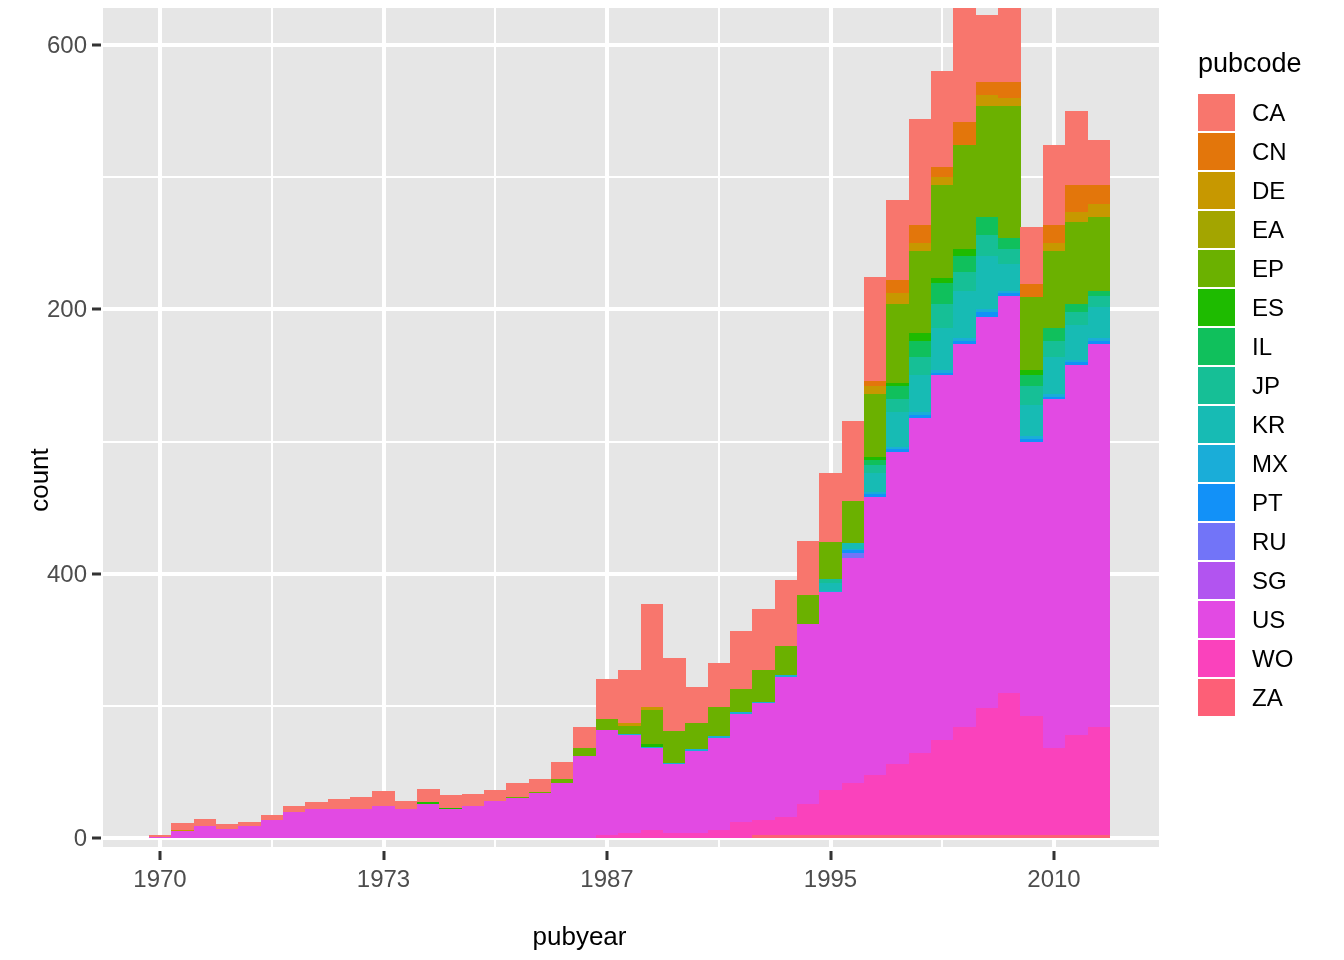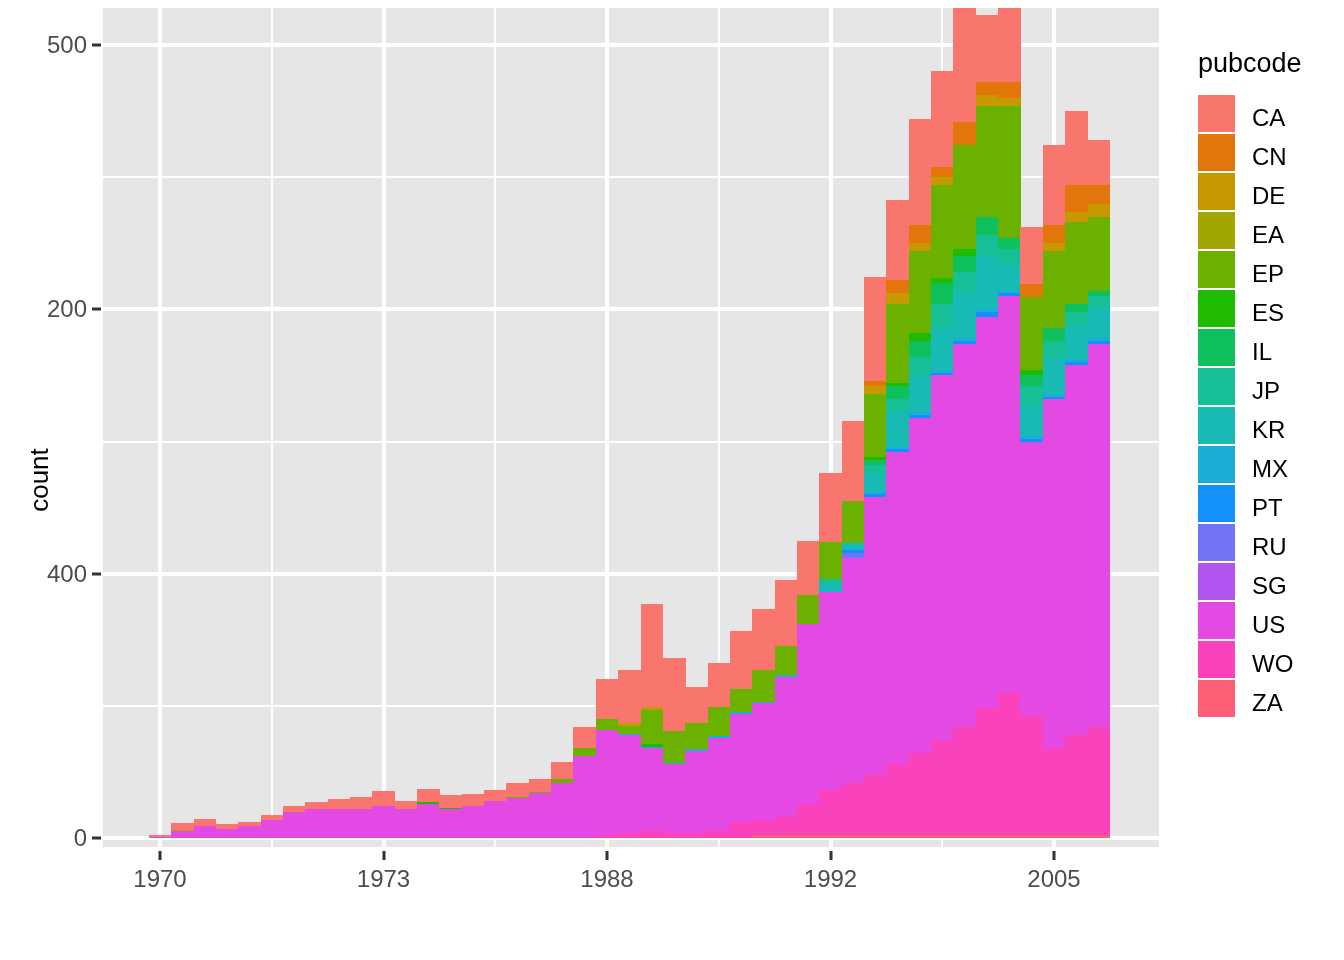--- a/index.html
+++ b/index.html
@@ -37,52 +37,53 @@
   .gh{left:0;right:0;}
   .gv{top:0;bottom:0;}
 
   #bars{position:absolute;left:0;top:0;right:0;bottom:0;}
   .bar{position:absolute;bottom:0;}
   .seg{position:absolute;left:0;right:0;}
 
   
   #legend{position:absolute;}
   #legend-title{color:#000000;font-size:27px;margin-bottom:14px;white-space:nowrap;}
-  .legend-row{display:flex;align-items:flex-end;height:39px;}
+  .legend-row{display:flex;align-items:center;height:39px;}
   .legend-key{width:37px;height:37px;flex:0 0 37px;}
   .legend-label{margin-left:17px;color:#000000;font-size:24px;white-space:nowrap;}
 </style>
 </head>
 <body>
 
 <div id="root">
 
   <div class="axis-title" id="ylab">count</div>
+  <div class="axis-title" id="xlab">pubyear</div>
 
   <div id="yticks">
       <div class="tick-label ytick" style="top: 838px; right: 1257px;">0</div>
       <div class="tick-mark ytickmark" style="top: 838px; right: 1243px;"></div>
       <div class="tick-label ytick" style="top: 573.667px; right: 1257px;">400</div>
       <div class="tick-mark ytickmark" style="top: 573.667px; right: 1243px;"></div>
       <div class="tick-label ytick" style="top: 309.333px; right: 1257px;">200</div>
       <div class="tick-mark ytickmark" style="top: 309.333px; right: 1243px;"></div>
-      <div class="tick-label ytick" style="top: 45px; right: 1257px;">500</div>
+      <div class="tick-label ytick" style="top: 45px; right: 1257px;">600</div>
       <div class="tick-mark ytickmark" style="top: 45px; right: 1243px;"></div>
     </div>
 
   <div id="xticks">
       <div class="tick-label xtick" style="left: 160px; top: 865px;">1970</div>
       <div class="tick-mark xtickmark" style="left: 160px; top: 851px;"></div>
       <div class="tick-label xtick" style="left: 383.5px; top: 865px;">1973</div>
       <div class="tick-mark xtickmark" style="left: 383.5px; top: 851px;"></div>
-      <div class="tick-label xtick" style="left: 607px; top: 865px;">1988</div>
+      <div class="tick-label xtick" style="left: 607px; top: 865px;">1987</div>
       <div class="tick-mark xtickmark" style="left: 607px; top: 851px;"></div>
-      <div class="tick-label xtick" style="left: 830.5px; top: 865px;">1992</div>
+      <div class="tick-label xtick" style="left: 830.5px; top: 865px;">1995</div>
       <div class="tick-mark xtickmark" style="left: 830.5px; top: 851px;"></div>
-      <div class="tick-label xtick" style="left: 1054px; top: 865px;">2005</div>
+      <div class="tick-label xtick" style="left: 1054px; top: 865px;">2010</div>
       <div class="tick-mark xtickmark" style="left: 1054px; top: 851px;"></div>
     </div>
 
   <div id="panel" style="left: 103px; top: 8px; width: 1056px; height: 839px; background: rgb(230, 230, 230);">
     <div id="grid">
         <div class="grid-minor gh" style="top: 696.833px; height: 2px; background: rgb(255, 255, 255);"></div>
         <div class="grid-minor gh" style="top: 432.5px; height: 2px; background: rgb(255, 255, 255);"></div>
         <div class="grid-minor gh" style="top: 168.167px; height: 2px; background: rgb(255, 255, 255);"></div>
         <div class="grid-major gh" style="top: 828px; height: 4px; background: rgb(255, 255, 255);"></div>
         <div class="grid-major gh" style="top: 563.667px; height: 4px; background: rgb(255, 255, 255);"></div>

